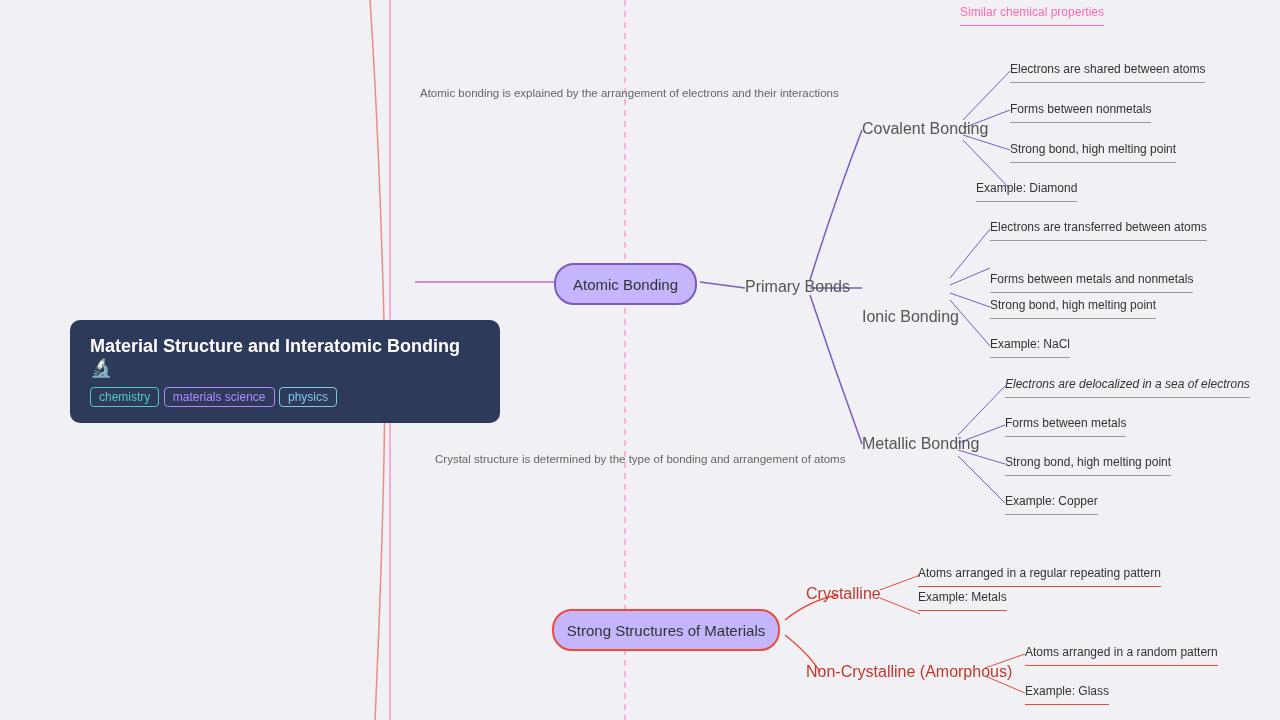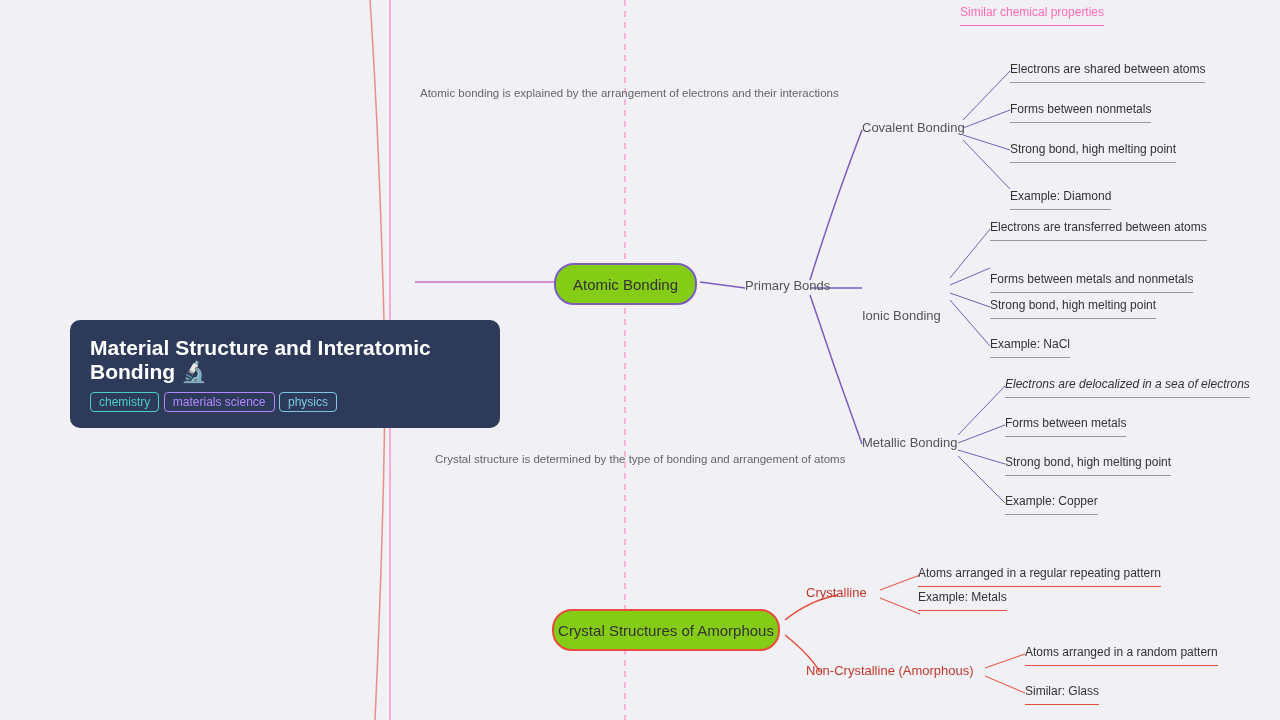--- a/index.html
+++ b/index.html
@@ -23,21 +23,21 @@
       left: 70px;
       top: 320px;
       background: #2d3a5a;
       color: white;
       border-radius: 10px;
       padding: 16px 20px;
       width: 430px;
       z-index: 10;
     }
     .info-card-title {
-      font-size: 21px;
+      font-size: 18px;
       font-weight: bold;
       margin-bottom: 8px;
     }
     .tag {
       display: inline-block;
       border-radius: 4px;
       padding: 2px 8px;
       font-size: 12px;
     }
     .tag-chemistry { background: transparent; border: 1.5px solid #4ecdc4; color: #4ecdc4; }
@@ -48,28 +48,28 @@
     .node {
       position: absolute;
       display: flex;
       align-items: center;
       justify-content: center;
       text-align: center;
     }
     .node-main {
       border: 2px solid #7c5cbf;
       border-radius: 20px;
-      background: #84cc16;
+      background: #c4b5fd;
       padding: 10px 18px;
       font-size: 15px;
       color: #333;
       white-space: nowrap;
     }
     .node-mid {
-      font-size: 13px;
+      font-size: 16px;
       color: #555;
       white-space: nowrap;
     }
     .node-leaf {
       font-size: 12px;
       color: #333;
       white-space: nowrap;
       border-bottom: 1.5px solid #999;
       padding-bottom: 6px;
     }
@@ -165,21 +165,21 @@
 
 <div class="node node-leaf" style="left: 1010px; top: 62px;">
   <span>Electrons are shared between atoms</span>
 </div>
 <div class="node node-leaf" style="left: 1010px; top: 102px;">
   <span>Forms between nonmetals</span>
 </div>
 <div class="node node-leaf" style="left: 1010px; top: 142px;">
   <span>Strong bond, high melting point</span>
 </div>
-<div class="node node-leaf" style="left: 1010px; top: 181px; margin-top: 8px;">
+<div class="node node-leaf" style="left: 976px; top: 181px;">
   <span>Example: Diamond</span>
 </div>
 
 <div class="node node-leaf" style="left: 990px; top: 220px;">
   <span>Electrons are transferred between atoms</span>
 </div>
 <div class="node node-leaf" style="left: 990px; top: 272px;">
   <span>Forms between metals and nonmetals</span>
 </div>
 <div class="node node-leaf" style="left: 990px; top: 298px;">
@@ -196,21 +196,21 @@
   <span>Forms between metals</span>
 </div>
 <div class="node node-leaf" style="left: 1005px; top: 455px;">
   <span>Strong bond, high melting point</span>
 </div>
 <div class="node node-leaf" style="left: 1005px; top: 494px;">
   <span>Example: Copper</span>
 </div>
 
 <div class="node node-main" style="left: 552px; top: 609px; width: 228px; height: 42px; border-color: #e74c3c;">
-  <span>Crystal Structures of Amorphous</span>
+  <span>Strong Structures of Materials</span>
 </div>
 
 <div class="node node-mid" style="left: 806px; top: 585px; color: #c0392b;">
   <span>Crystalline</span>
 </div>
 
 <div class="node node-mid" style="left: 806px; top: 663px; color: #c0392b;">
   <span>Non-Crystalline (Amorphous)</span>
 </div>
 
@@ -218,18 +218,18 @@
   <span>Atoms arranged in a regular repeating pattern</span>
 </div>
 <div class="node node-leaf node-leaf-red" style="left: 918px; top: 590px; align-items: flex-end;">
   <span>Example: Metals</span>
 </div>
 
 <div class="node node-leaf node-leaf-red" style="left: 1025px; top: 645px;">
   <span>Atoms arranged in a random pattern</span>
 </div>
 <div class="node node-leaf node-leaf-red" style="left: 1025px; top: 684px;">
-  <span>Similar: Glass</span>
+  <span>Example: Glass</span>
 </div>
 
 <div class="node node-leaf" style="left: 960px; top: 5px; color: #ff69b4; border-bottom-color: #ff69b4;">
   <span>Similar chemical properties</span>
 </div>
 
 </body></html>

